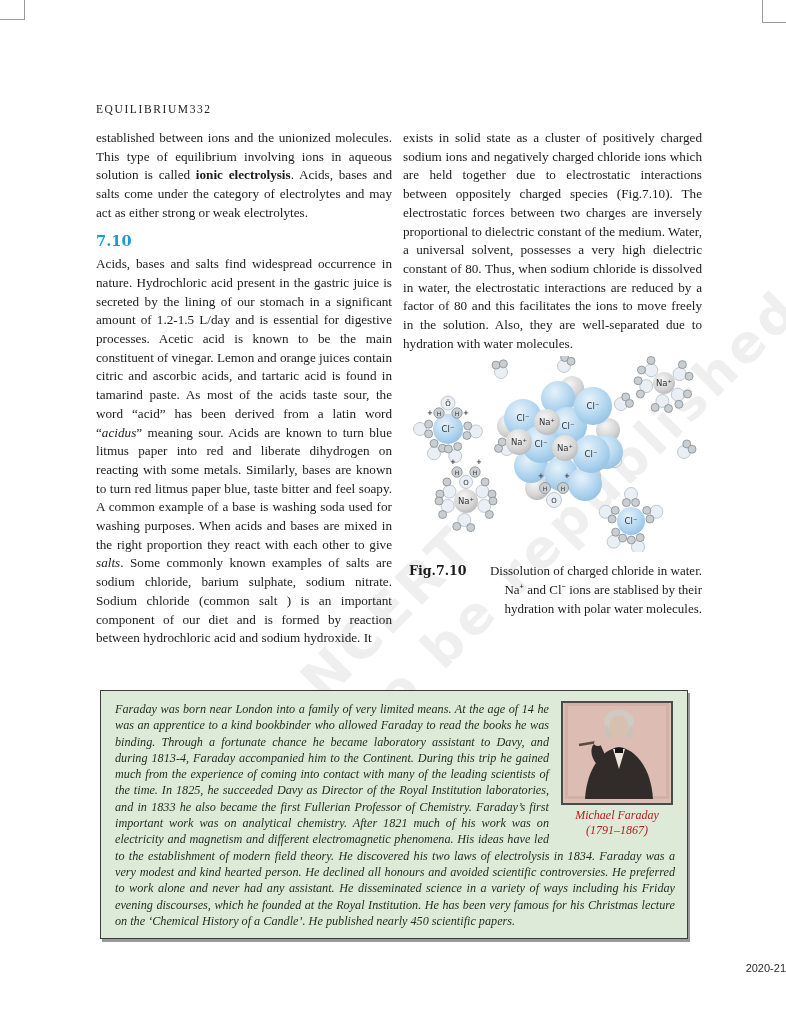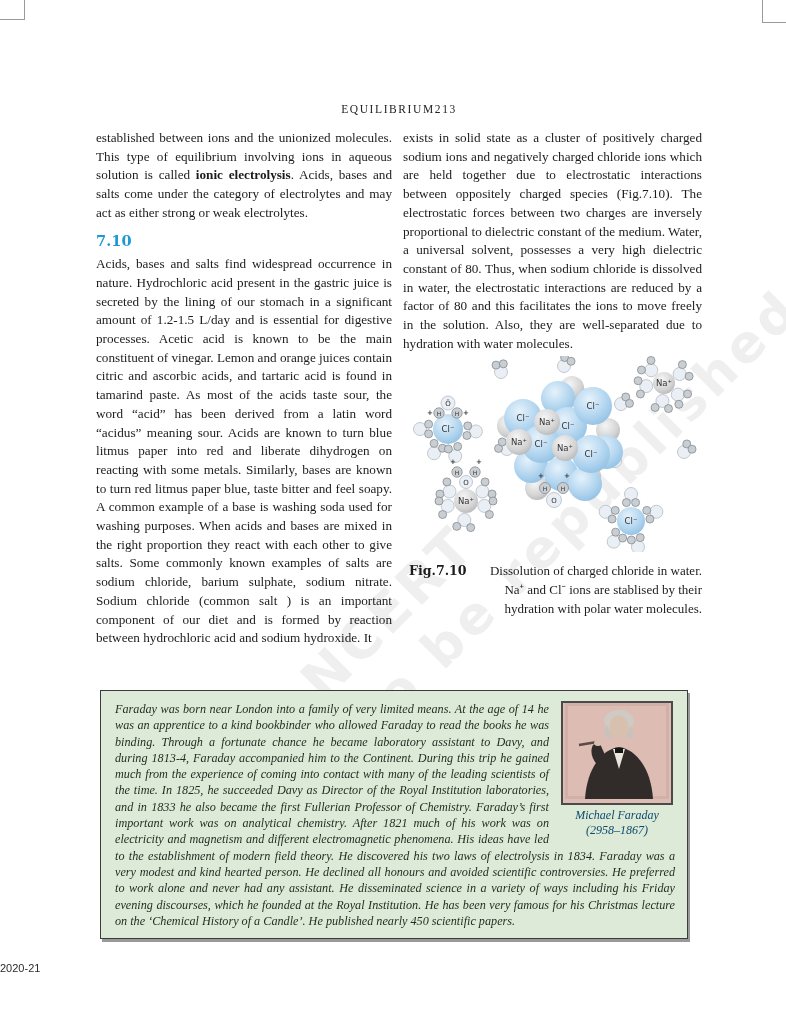--- a/index.html
+++ b/index.html
@@ -13,67 +13,67 @@
     border-right:1px solid #9a9a9a;border-bottom:1px solid #9a9a9a;}
   .crop-tr{position:absolute;left:762px;top:0;width:24px;height:22px;
     border-left:1px solid #9a9a9a;border-bottom:1px solid #9a9a9a;}
   
   .wm{position:absolute;font-family:"DejaVu Sans",sans-serif;font-weight:bold;
     color:rgba(120,120,120,0.12);white-space:nowrap;pointer-events:none;z-index:1;}
   .wm1{font-size:54px;letter-spacing:4px;left:210px;top:610px;transform:rotate(-45deg);}
   .wm2{font-size:52px;letter-spacing:5px;left:160px;top:530px;transform:rotate(-45deg);}
   
   .runhead{position:absolute;left:96px;right:84px;top:103px;display:flex;
-    justify-content:center;font-size:11.5px;letter-spacing:1.6px;color:#222;z-index:2;}
+    justify-content:flex-start;font-size:11.5px;letter-spacing:1.6px;color:#222;z-index:2;}
   
   .col{position:absolute;top:129px;font-size:13.2px;line-height:18.7px;
     text-align:justify;z-index:2;}
   .col-left{left:96px;width:296px;}
   .col-right{left:403px;width:299px;}
   .seg-b{font-weight:bold;}
-  .seg-i{}
+  .seg-i{font-style:italic;}
   .section-heading{margin:9px 0 5px 0;font-family:"DejaVu Serif",serif;
     font-weight:bold;font-size:14.6px;color:var(--heading-color,#1a99d5);
     display:flex;gap:0;text-align:left;}
   .figure-wrap{margin:3px 0 4px -2px;}
   .fig-caption{position:relative;padding-left:62px;
     font-size:13px;line-height:18.8px;text-align:right;margin:2px 0 4px 6px;}
   .fig-caption .fig-label{position:absolute;left:0;top:0;font-weight:bold;
     font-family:"DejaVu Serif",serif;font-size:12.6px;}
   .indent-para{text-indent:22px;margin-top:3px;}
   
   .faraday-box{position:absolute;left:100px;top:690px;width:588px;min-height:248px;
     box-sizing:border-box;background:var(--box-bg,#dcead7);border:1.5px solid #3c3c3c;
     box-shadow:2px 3px 0 rgba(70,70,70,0.55);padding:10px 12px 9px 14px;
     font-style:italic;font-size:12.2px;line-height:16.3px;text-align:justify;
     color:#1f2b20;z-index:2;}
   .portrait-float{float:right;width:116px;margin:0 0 2px 10px;text-align:center;
-    font-size:12px;line-height:15px;color:#0c4a6e;}
+    font-size:12px;line-height:15px;color:#b91c1c;}
   .portrait-frame{width:108px;height:100px;margin:0 auto;border:2px solid #4a4a4a;
     background:var(--portrait-bg,#ddbcb4);}
   .portrait-caption{margin-top:3px;}
   
-  .footer{position:absolute;left:0;right:0;top:962px;text-align:left;
+  .footer{position:absolute;left:0;right:0;top:962px;text-align:right;
     font-family:"Liberation Sans",sans-serif;font-size:11px;color:#2a2a2a;z-index:2;}
   svg text{font-family:"DejaVu Sans",sans-serif;}
 </style>
 </head>
 <body>
 
 <div class="page">
 
   <div class="crop-tl"></div>
   <div class="crop-tr"></div>
 
   <div class="wm wm1">© NCERT</div>
   <div class="wm wm2">not to be republished</div>
 
   <div class="runhead">
     <span>EQUILIBRIUM</span>
-    <span>213</span>
+    <span>332</span>
   </div>
 
   <div class="col col-left">
     <p style="margin:0"><span>established between ions and the unionized molecules. This type of equilibrium involving ions in aqueous solution is called </span><span class="seg-b">ionic electrolysis</span><span>. Acids, bases and salts come under the category of electrolytes and may act as either strong or weak electrolytes.</span></p>
     <div class="section-heading">
       <span>7.10</span>
     </div>
     <p style="margin:0"><span>Acids, bases and salts find widespread occurrence in nature. Hydrochloric acid present in the gastric juice is secreted by the lining of our stomach in a significant amount of 1.2-1.5 L/day and is essential for digestive processes. Acetic acid is known to be the main constituent of vinegar. Lemon and orange juices contain citric and ascorbic acids, and tartaric acid is found in tamarind paste. As most of the acids taste sour, the word “acid” has been derived from a latin word “</span><span class="seg-i">acidus</span><span>” meaning sour. Acids are known to turn blue litmus paper into red and liberate dihydrogen on reacting with some metals. Similarly, bases are known to turn red litmus paper blue, taste bitter and feel soapy. A common example of a base is washing soda used for washing purposes. When acids and bases are mixed in the right proportion they react with each other to give </span><span class="seg-i">salts</span><span>. Some commonly known examples of salts are sodium chloride, barium sulphate, sodium nitrate.  Sodium chloride (common salt ) is an important component of our diet and is formed by reaction between hydrochloric acid and sodium hydroxide. It</span></p>
   </div>
 
@@ -251,21 +251,21 @@
           <path d="M20,96 C22,64 38,46 54,44 C70,46 86,64 88,96 Z" fill="#312c2a"></path>
           <path d="M48,46 L54,66 L60,46 Z" fill="#ece6dc"></path>
           <rect x="50" y="45" width="8" height="5" fill="#151515"></rect>
           <path d="M36,66 C28,58 24,50 28,42 L34,38 C38,48 42,56 45,62 Z" fill="#312c2a"></path>
           <line x1="14" y1="42" x2="32" y2="39" stroke="#5a4a44" stroke-width="2.4"></line>
           <ellipse cx="33" cy="40" rx="4" ry="3" fill="#d8c0ae"></ellipse>
         </svg>
       </div>
       <div class="portrait-caption">
         <div>Michael Faraday</div>
-        <div>(2958–1867)</div>
+        <div>(1791–1867)</div>
       </div>
     </div>
     <span>Faraday was born near London into a family of very limited means. At the age of 14 he was an apprentice to a kind bookbinder who allowed Faraday to read the books he was binding. Through a fortunate chance he became laboratory assistant to Davy, and during 1813-4, Faraday accompanied him to the Continent.  During this trip he gained much from the experience of coming into contact with many of the leading scientists of the time.  In 1825, he succeeded Davy as Director of the Royal Institution laboratories, and in 1833 he also became the first Fullerian Professor of Chemistry. Faraday’s first important work was on analytical chemistry. After 1821 much of his work was on electricity and magnetism and different electromagnetic phenomena.  His ideas have led to the establishment of modern field theory.  He discovered his two laws of electrolysis in 1834. Faraday was a very modest and kind hearted person.  He declined all honours and avoided scientific controversies. He preferred to work alone and never had any assistant. He disseminated science in a variety of ways including his Friday evening discourses, which he founded at the Royal Institution.  He has been very famous for his Christmas lecture on the ‘Chemical History of a Candle’.  He published nearly 450 scientific papers.</span>
   </div>
 
   <div class="footer">
     <span>2020-21</span>
   </div>
 
 </div>

